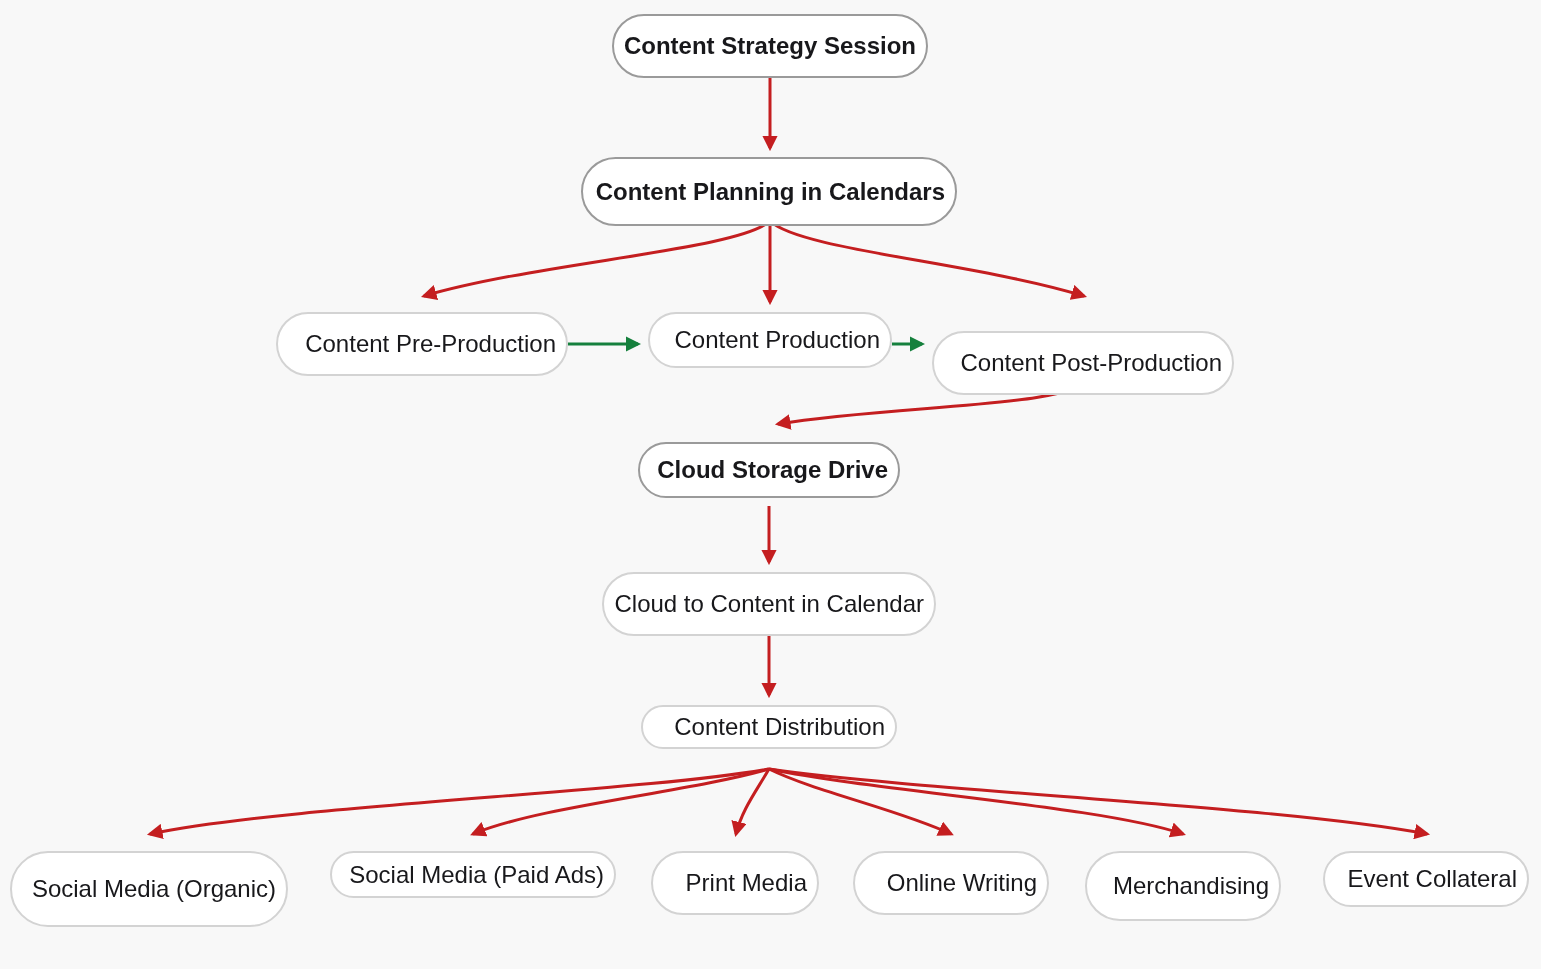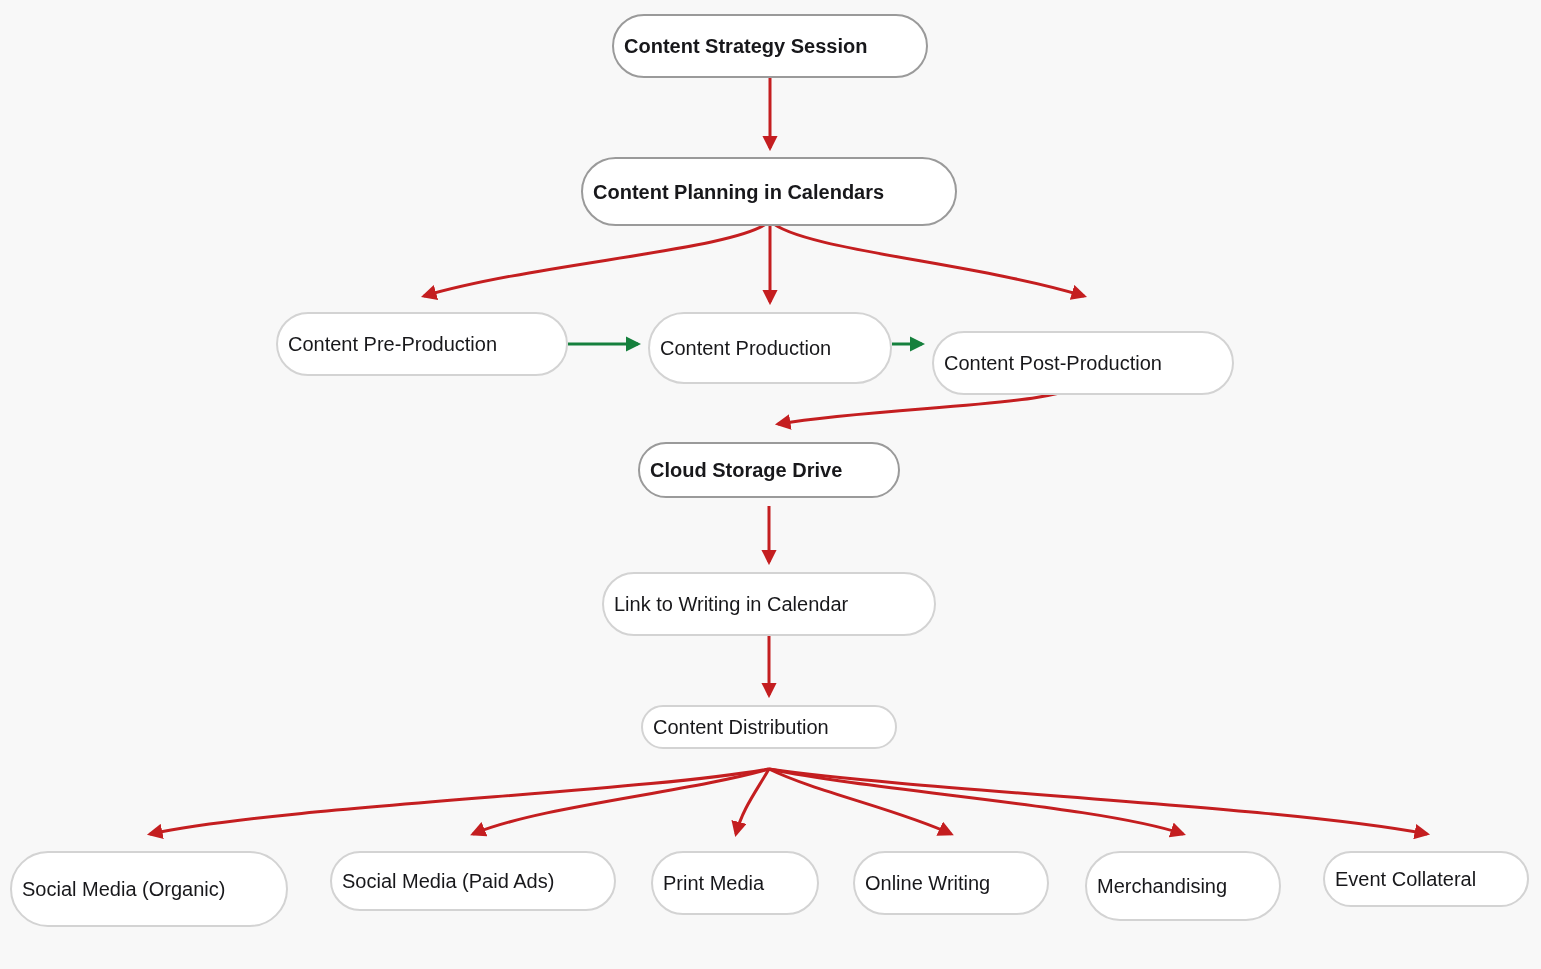--- a/index.html
+++ b/index.html
@@ -24,23 +24,23 @@
     pointer-events: none;
   }
   .node {
     position: absolute;
     box-sizing: border-box;
     background: #ffffff;
     border: 2px solid #d3d3d3;
     border-radius: 999px;
     display: flex;
     align-items: center;
-    justify-content: flex-start;
+    justify-content: flex-end;
     color: #18181b;
-    font-size: 20px;
+    font-size: 24px;
     line-height: 1;
     white-space: nowrap;
     z-index: 2;
   }
   .node.emphasis {
     border: 2px solid #9a9a9a;
     font-weight: bold;
   }
   .node-label {
     display: block;
@@ -79,39 +79,39 @@
   <div id="node-layer">
       <div class="node emphasis" style="left: 612px; top: 14px; width: 316px; height: 64px;">
         <span class="node-label">Content Strategy Session</span>
       </div>
       <div class="node emphasis" style="left: 581px; top: 157px; width: 376px; height: 69px;">
         <span class="node-label">Content Planning in Calendars</span>
       </div>
       <div class="node" style="left: 276px; top: 312px; width: 292px; height: 64px;">
         <span class="node-label">Content Pre-Production</span>
       </div>
-      <div class="node" style="left: 648px; top: 312px; width: 244px; height: 72px;">
+      <div class="node" style="left: 648px; top: 312px; width: 244px; height: 56px;">
         <span class="node-label">Content Production</span>
       </div>
       <div class="node" style="left: 932px; top: 331px; width: 302px; height: 64px;">
         <span class="node-label">Content Post-Production</span>
       </div>
       <div class="node emphasis" style="left: 638px; top: 442px; width: 262px; height: 56px;">
         <span class="node-label">Cloud Storage Drive</span>
       </div>
       <div class="node" style="left: 602px; top: 572px; width: 334px; height: 64px;">
-        <span class="node-label">Link to Writing in Calendar</span>
+        <span class="node-label">Cloud to Content in Calendar</span>
       </div>
       <div class="node" style="left: 641px; top: 705px; width: 256px; height: 44px;">
         <span class="node-label">Content Distribution</span>
       </div>
       <div class="node" style="left: 10px; top: 851px; width: 278px; height: 76px;">
         <span class="node-label">Social Media (Organic)</span>
       </div>
-      <div class="node" style="left: 330px; top: 851px; width: 286px; height: 60px;">
+      <div class="node" style="left: 330px; top: 851px; width: 286px; height: 47px;">
         <span class="node-label">Social Media (Paid Ads)</span>
       </div>
       <div class="node" style="left: 651px; top: 851px; width: 168px; height: 64px;">
         <span class="node-label">Print Media</span>
       </div>
       <div class="node" style="left: 853px; top: 851px; width: 196px; height: 64px;">
         <span class="node-label">Online Writing</span>
       </div>
       <div class="node" style="left: 1085px; top: 851px; width: 196px; height: 70px;">
         <span class="node-label">Merchandising</span>

